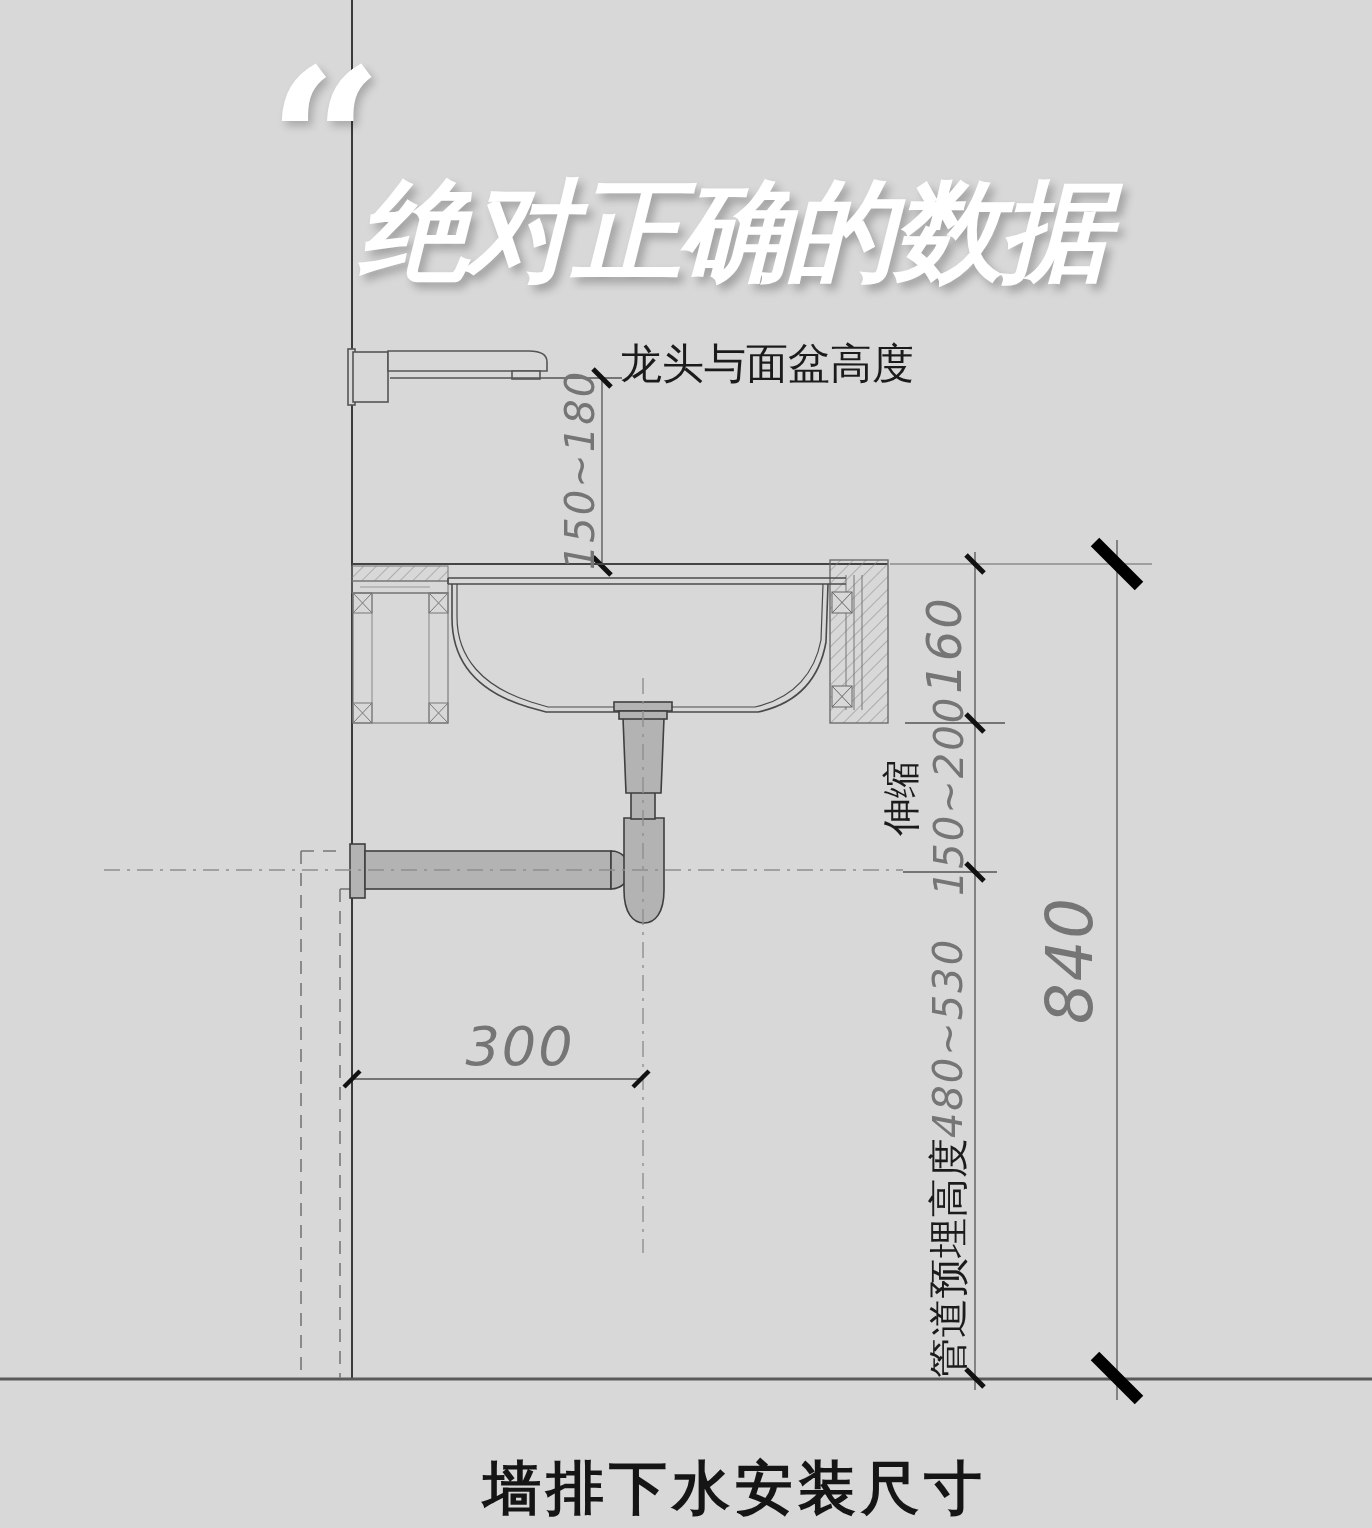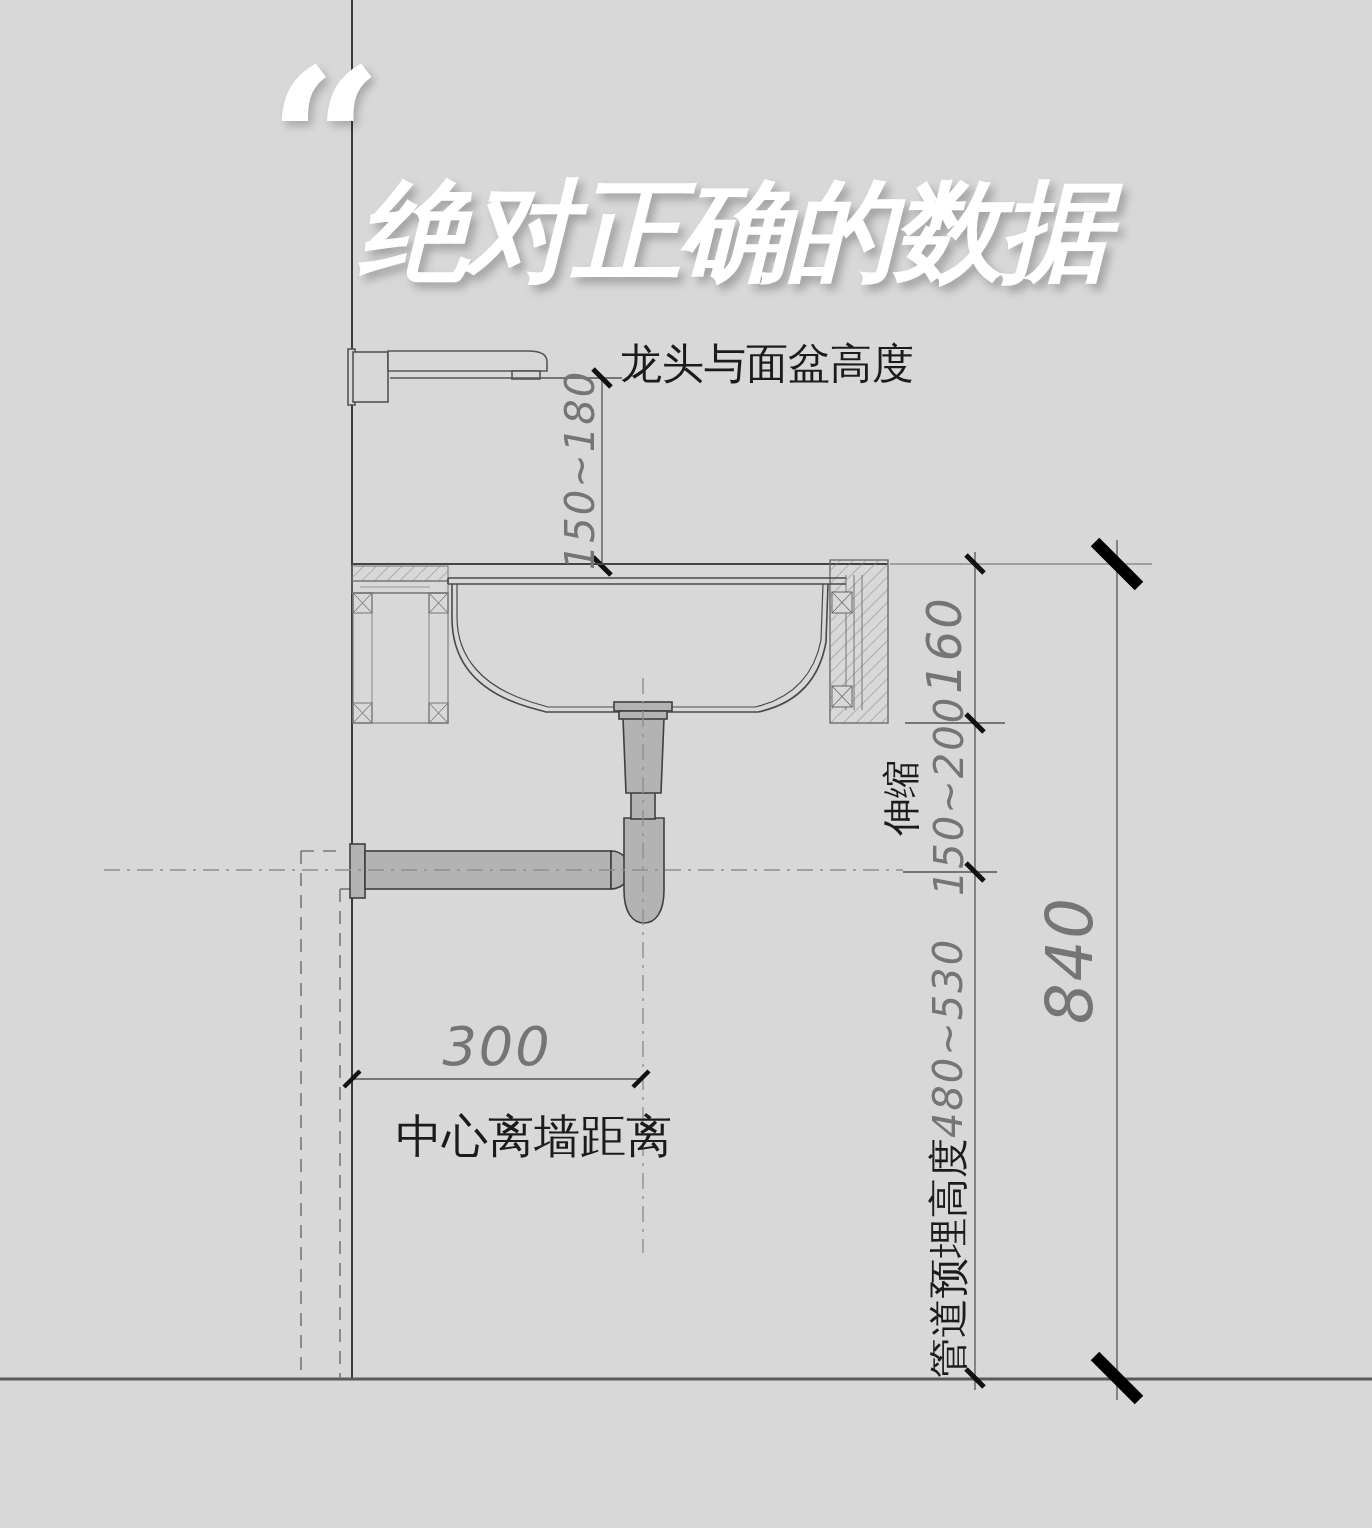--- a/index.html
+++ b/index.html
@@ -26,21 +26,21 @@
   .cjk-label{
     font-family:"Liberation Serif","DejaVu Serif",serif;
     color:#1b1b1b;
   }
   
   .cad-num{
     font-family:"DejaVu Sans","Liberation Sans",sans-serif;
     font-style:italic;font-weight:400;color:#757575;letter-spacing:2px;
   }
   .rot{transform:translate(-50%,-50%) rotate(-90deg);transform-origin:center center;}
-  .ctr{transform:translate(-50%,-50%);}
+  .ctr{transform:translate(-50%,-50%);margin-left:23px;}
   .caption{
     position:absolute;left:465px;top:1450px;width:540px;text-align:center;
     font-size:58px;font-weight:600;letter-spacing:5px;color:#151515;
     font-family:"Liberation Serif","DejaVu Serif",serif;
   }
 </style>
 </head>
 <body>
 
 <div class="stage">
@@ -185,16 +185,16 @@
   <div class="abs cjk-label rot" style="left:901px;top:798px;font-size:38px;">伸缩</div>
 
   <div class="abs rot" style="left:948px;top:1158px;font-size:40px;">
     <span class="cjk-label">管道预埋高度</span><span class="cad-num">480~530</span>
   </div>
 
   <div class="abs cad-num rot" style="left:1070px;top:960px;font-size:64px;">840</div>
 
   <div class="abs cad-num ctr" style="left:497px;top:1046px;font-size:54px;">300</div>
 
-  <div class="abs cjk-label" style="left:396px;top:1106px;font-size:46px;">中心离墙距离</div>
-
+
+  <div class="caption">墙排下水安装尺寸</div>
 
 </div>
 
 </body></html>

